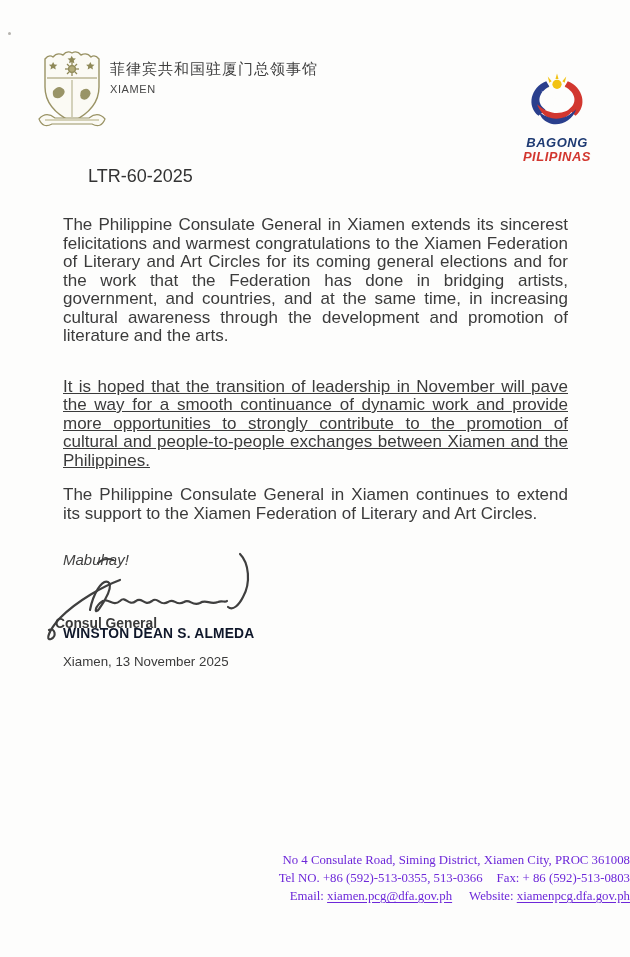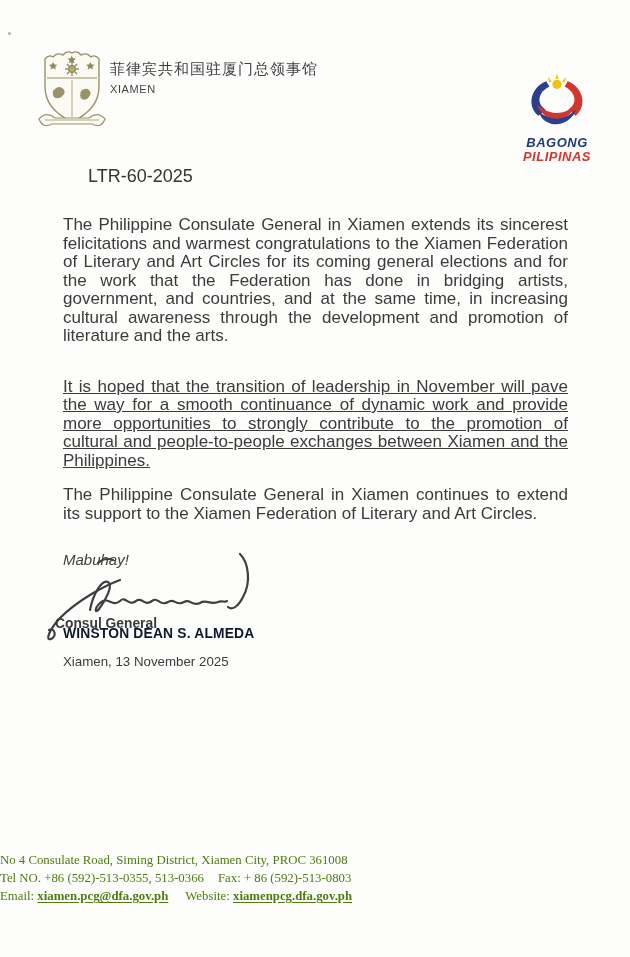--- a/index.html
+++ b/index.html
@@ -26,24 +26,24 @@
   .letter-body p.p1{margin-bottom:32px;}
   .letter-body p.p2{margin-bottom:16px;text-decoration:underline;}
   .letter-body p.p3{margin-bottom:28px;}
   .closing{font-size:15px;font-style:italic;color:#404040;}
   
   .signature-svg{position:absolute;left:36px;top:546px;width:230px;height:102px;}
   .sig-name{position:absolute;left:63px;top:626px;font-size:13.8px;font-weight:bold;color:#0f172a;letter-spacing:.2px;}
   .sig-title{position:absolute;left:55px;top:616px;font-size:13.8px;font-weight:bold;color:#3a3a3a;}
   .dateline{position:absolute;left:63px;top:640px;font-size:13.3px;color:#3b3b3b;margin-top:14px;}
   
-  .footer{position:absolute;left:0;top:851px;width:100%;text-align:left;
-    font-family:"Liberation Serif",serif;font-size:12.8px;color:#4d7c0f;line-height:18px;}
+  .footer{position:absolute;left:0;top:851px;width:100%;text-align:right;
+    font-family:"Liberation Serif",serif;font-size:12.8px;color:#6d28d9;line-height:18px;}
   .footer .gap{display:inline-block;width:14px;}
-  .footer u{text-underline-offset:2px;font-weight:bold;}
+  .footer u{text-underline-offset:2px;}
   
   .artifact{position:absolute;left:8px;top:32px;width:3px;height:3px;border-radius:50%;
     background:#b5b3ae;filter:blur(.4px);}
 </style>
 </head>
 <body>
 
 <div class="page">
 
   <div class="artifact"></div>

